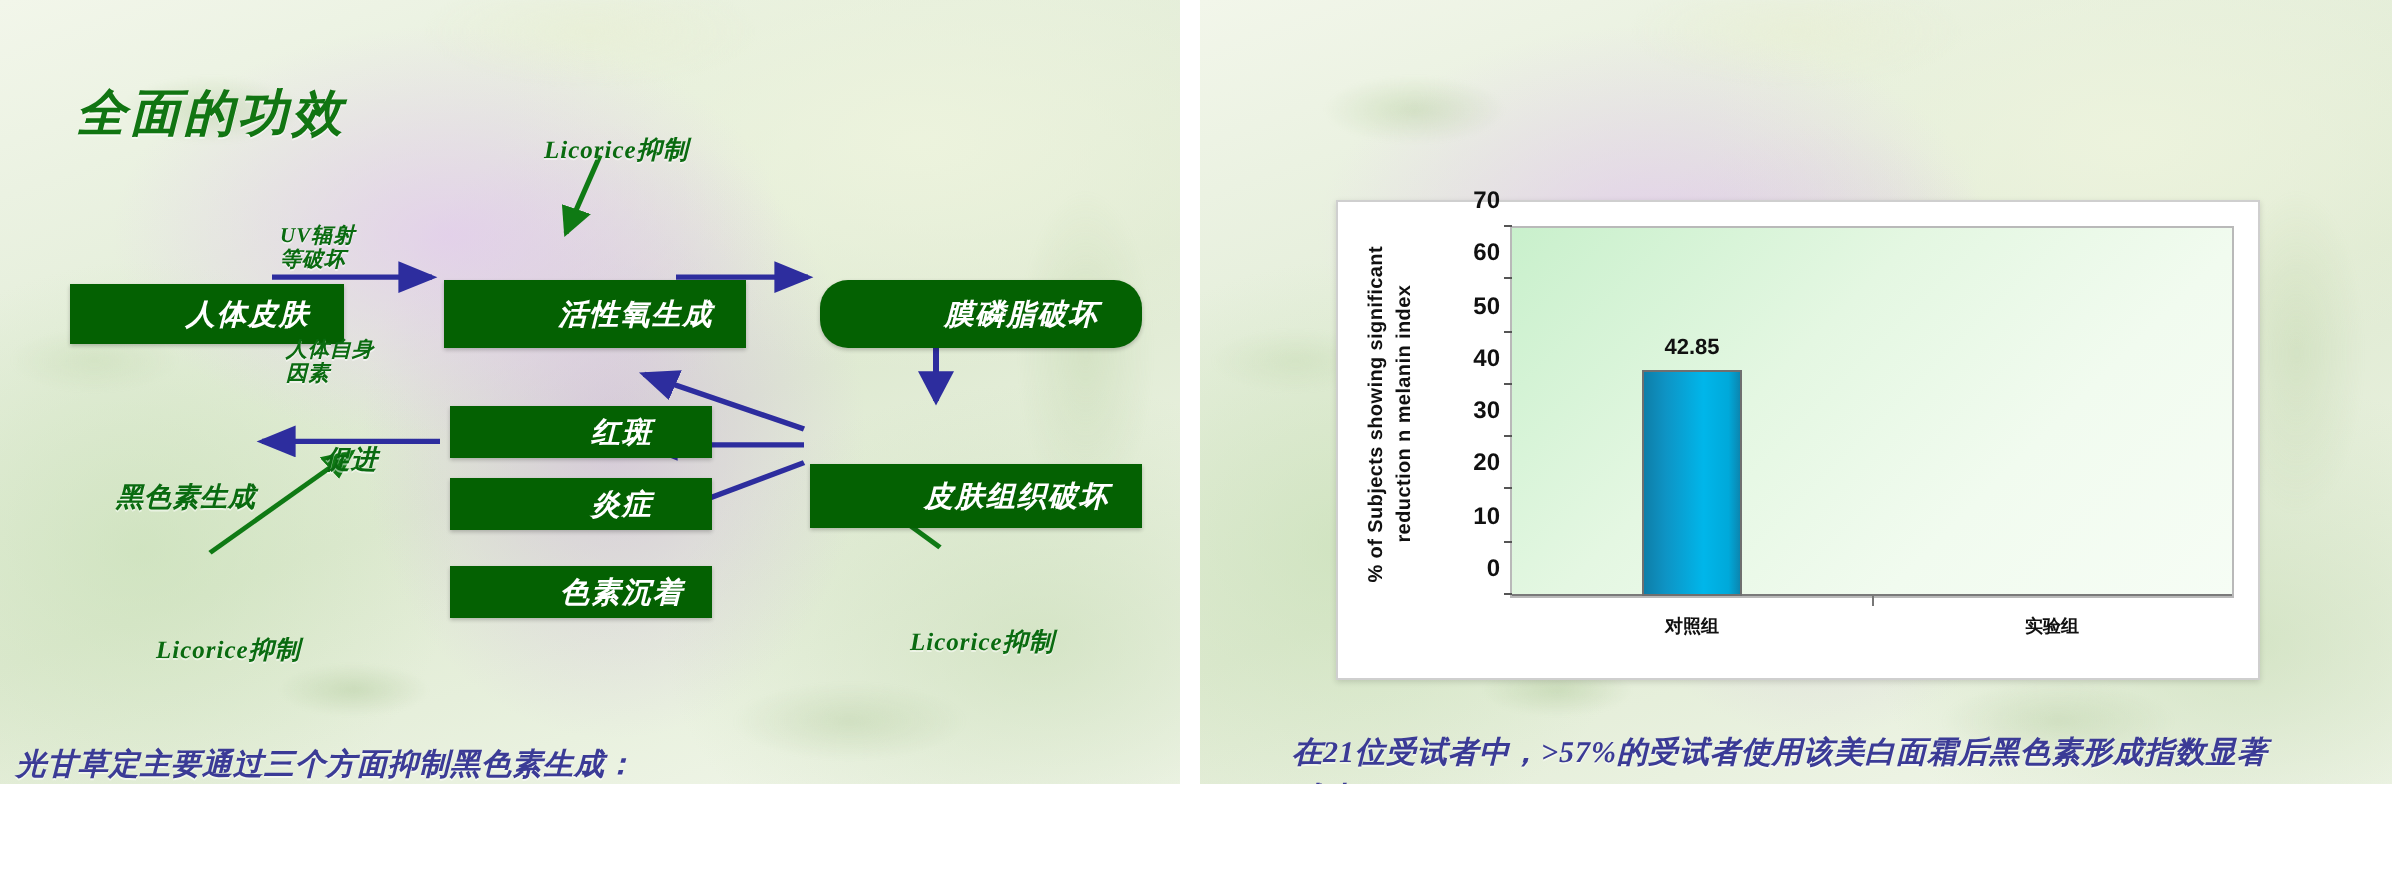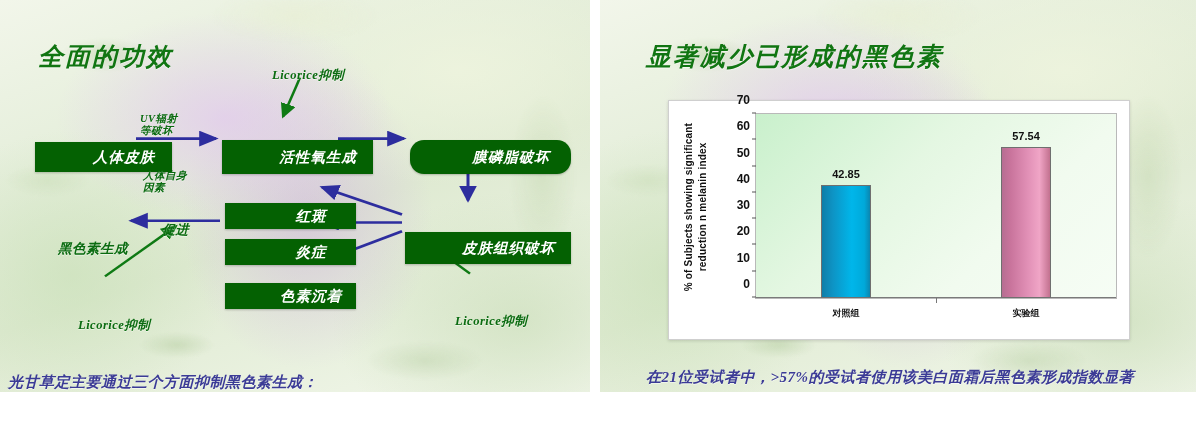--- a/index.html
+++ b/index.html
@@ -216,21 +216,20 @@
 
 
     <div class="caption" id="caption-left">光甘草定主要通过三个方面抑制黑色素生成：</div>
   </div>
 
   <div class="gap"></div>
 
   <div class="slide slide-right">
     <div class="leafy"></div>
 
-    <div class="slide-title" id="title-right">显著减少已形成的黑色素</div>
 
     <div class="chart-card">
       <div class="ytitle">
         <span>
           <span>% of Subjects showing significant</span>
           <br>
           <span>reduction n melanin index</span>
         </span>
       </div>
 
@@ -250,23 +249,20 @@
             <div class="ytick" style="bottom: 71.4286%;">50</div>
             <div class="ytickmark" style="bottom: 71.4286%;"></div>
             <div class="ytick" style="bottom: 85.7143%;">60</div>
             <div class="ytickmark" style="bottom: 85.7143%;"></div>
             <div class="ytick" style="bottom: 100%;">70</div>
             <div class="ytickmark" style="bottom: 100%;"></div>
             <div class="bar" style="left: 18%; width: 14%; height: 61.2143%; background: linear-gradient(90deg, rgb(14, 126, 168) 0%, rgb(14, 147, 196) 22%, rgb(0, 182, 234) 62%, rgb(0, 169, 218) 88%, rgb(11, 134, 176) 100%);">
               <div class="bar-label">42.85</div>
             </div>
             <div class="xlabel" style="left: 25%;">对照组</div>
-            <div class="bar" style="left: 68%; width: 14%; height: 82.2%; background: linear-gradient(90deg, rgb(182, 110, 146) 0%, rgb(201, 116, 156) 18%, rgb(226, 145, 183) 55%, rgb(240, 165, 198) 78%, rgb(194, 113, 143) 100%);">
-              <div class="bar-label">57.54</div>
-            </div>
             <div class="xlabel" style="left: 75%;">实验组</div>
             <div class="xtick-sep" style="left: 50%;"></div>
           </div>
       </div>
     </div>
 
     <div class="caption" id="caption-right">在21位受试者中，&gt;57%的受试者使用该美白面霜后黑色素形成指数显著减少.</div>
   </div>
 
 </div>

